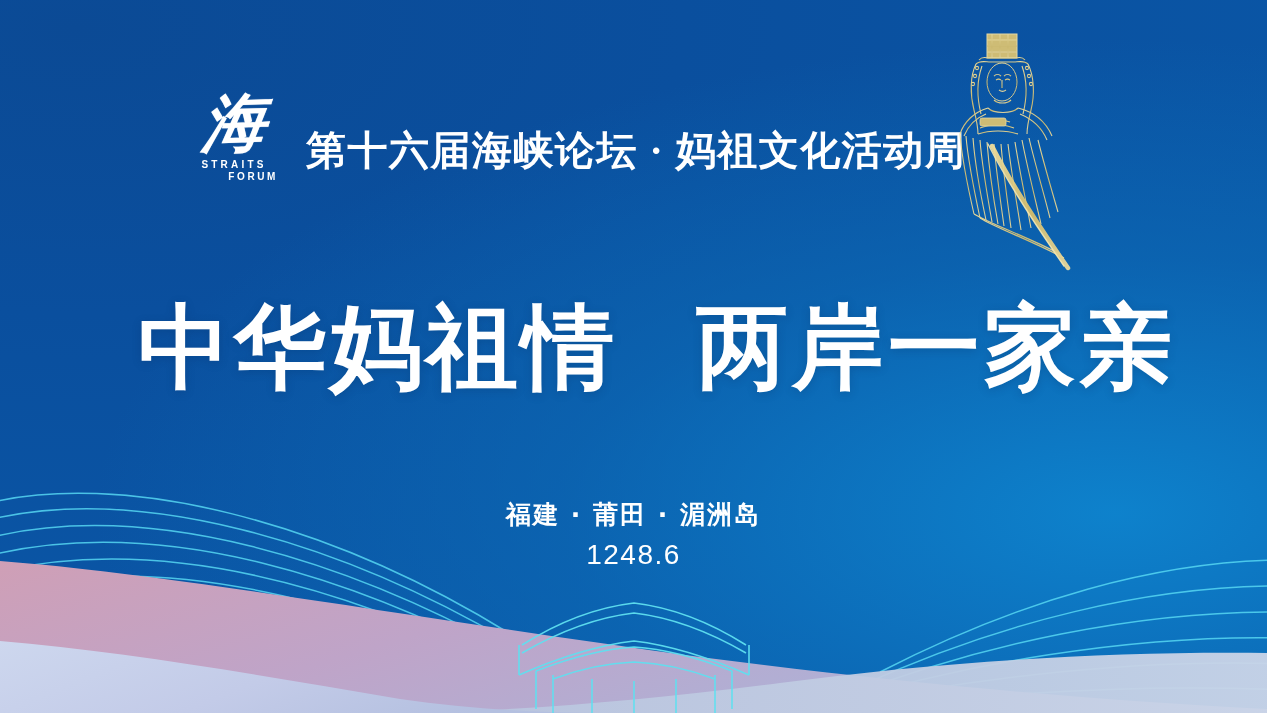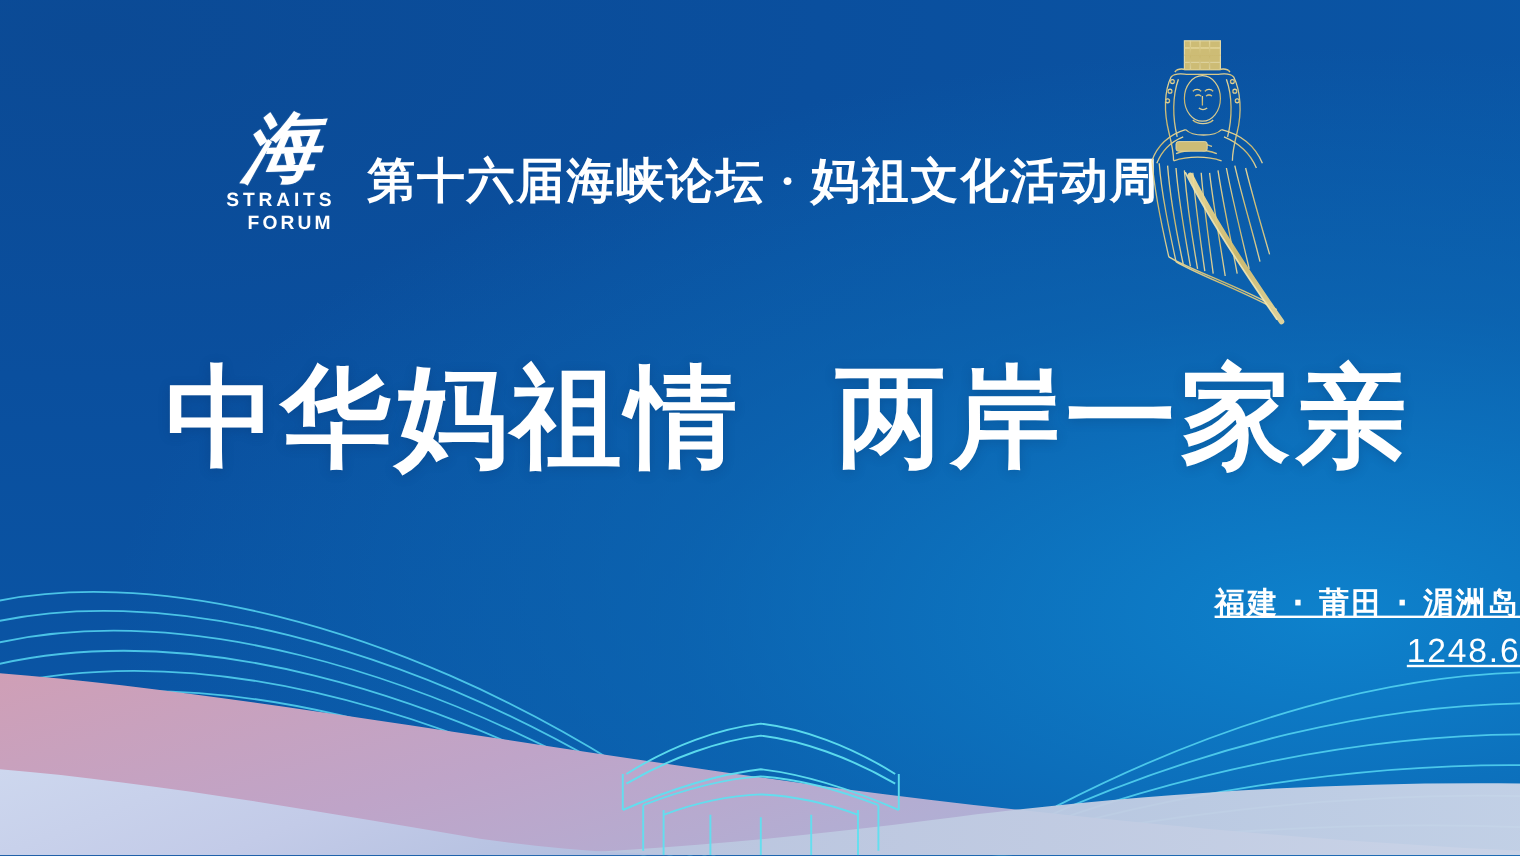--- a/index.html
+++ b/index.html
@@ -37,26 +37,26 @@
     font-weight:700;
     font-style:italic;
     letter-spacing:0;
     text-align:center;
     display:block;
     transform:skewX(-6deg) rotate(-2deg);
     text-shadow:0 0 1px rgba(255,255,255,0.6);
   }
   .logo .straits {
     display:block; text-align:center;
-    font-size:16px; font-weight:700; color:#ffffff;
+    font-size:10px; font-weight:700; color:#ffffff;
     letter-spacing:3.2px; margin-top:4px;
   }
   .logo .forum {
     display:block; text-align:right;
-    font-size:16px; font-weight:700; color:#ffffff;
+    font-size:10px; font-weight:700; color:#ffffff;
     letter-spacing:2.6px; margin-top:1px; padding-right:2px;
   }
   .header-title {
     font-family:Liberation Serif, serif;
     font-size:40px; font-weight:700; color:#ffffff;
     letter-spacing:1.5px; white-space:nowrap;
     transform:translateY(2px);
   }
 
   
@@ -71,22 +71,22 @@
     font-size:92px; font-weight:700; color:#ffffff;
     letter-spacing:4px;
     white-space:nowrap;
     text-shadow:0 2px 10px rgba(4,40,85,0.22);
     margin-left:47px;
   }
   .headline .gap { display:inline-block; width:78px; }
 
   
   .footer {
-    position:absolute; left:0; right:0; top:486px;
-    text-align:right; color:#ffffff;text-decoration:underline;
+    position:absolute; left:0; right:0; top:498px;
+    text-align:center; color:#ffffff;
   }
   .footer .place {
     font-family:"DejaVu Sans", sans-serif;
     font-size:25px; font-weight:700; letter-spacing:2px;
   }
   .footer .date {
     font-family:"Liberation Sans", sans-serif;
     font-size:28px; font-weight:400; letter-spacing:1.5px;
     margin-top:8px;
   }

